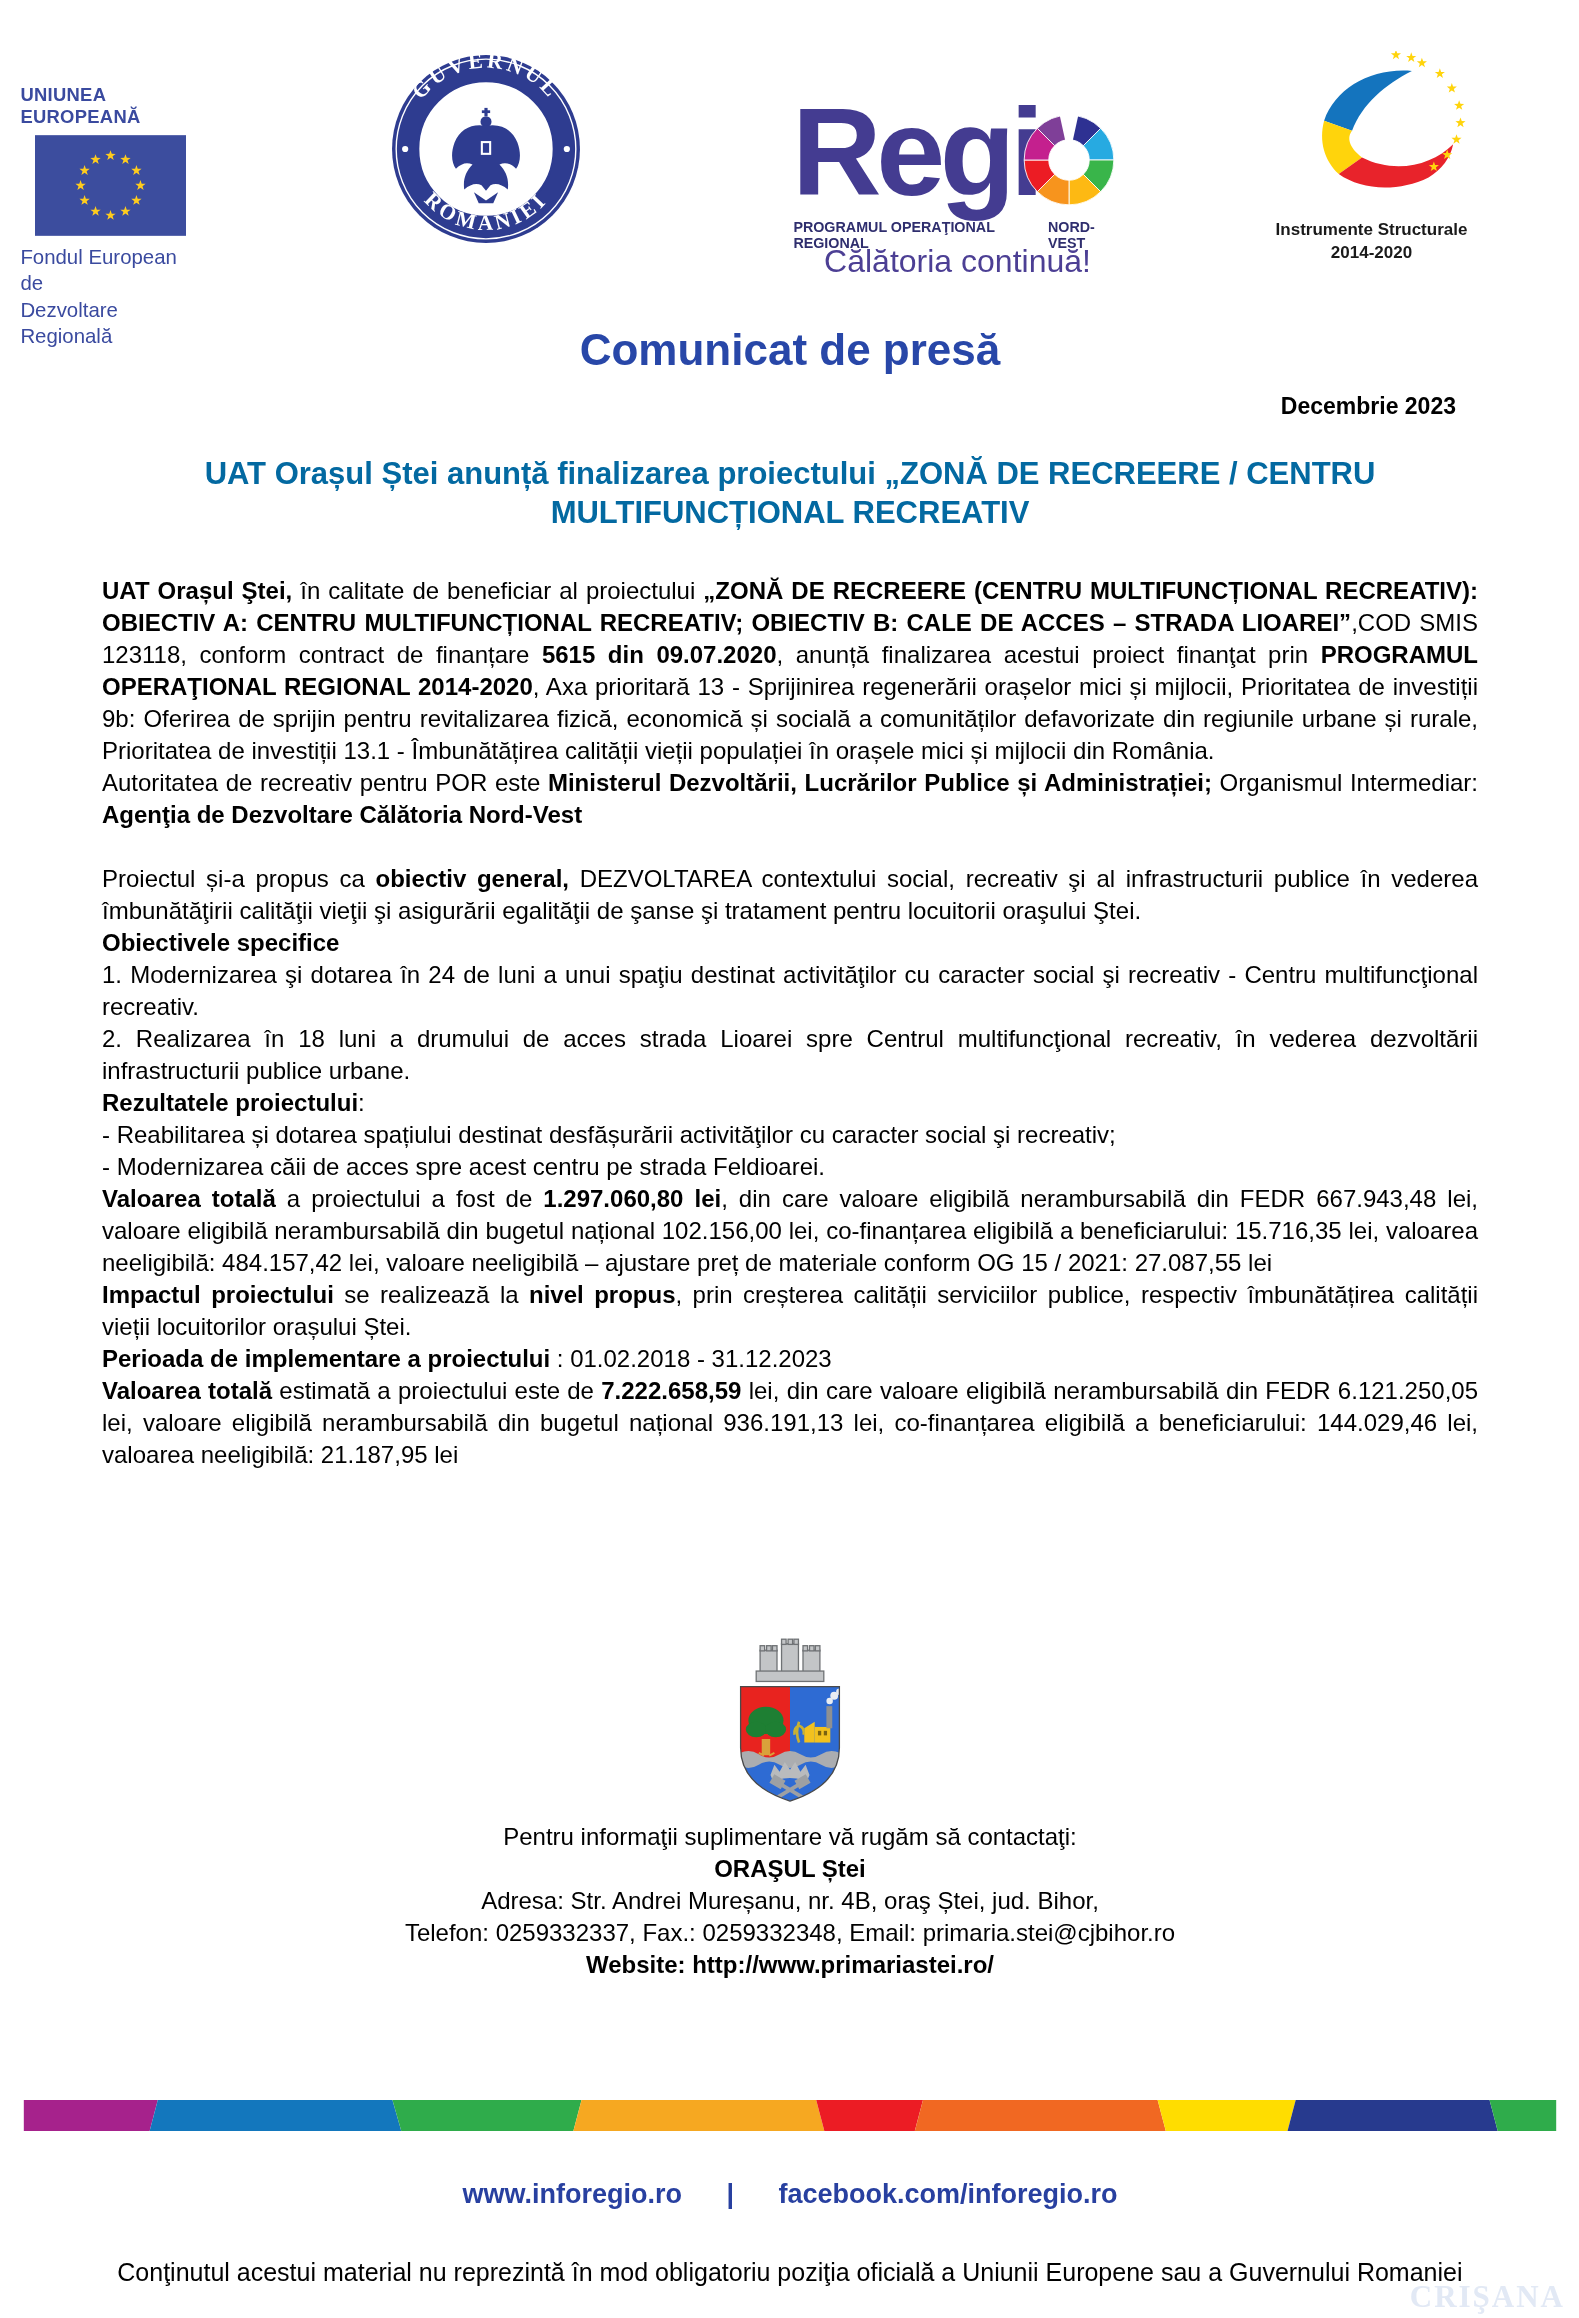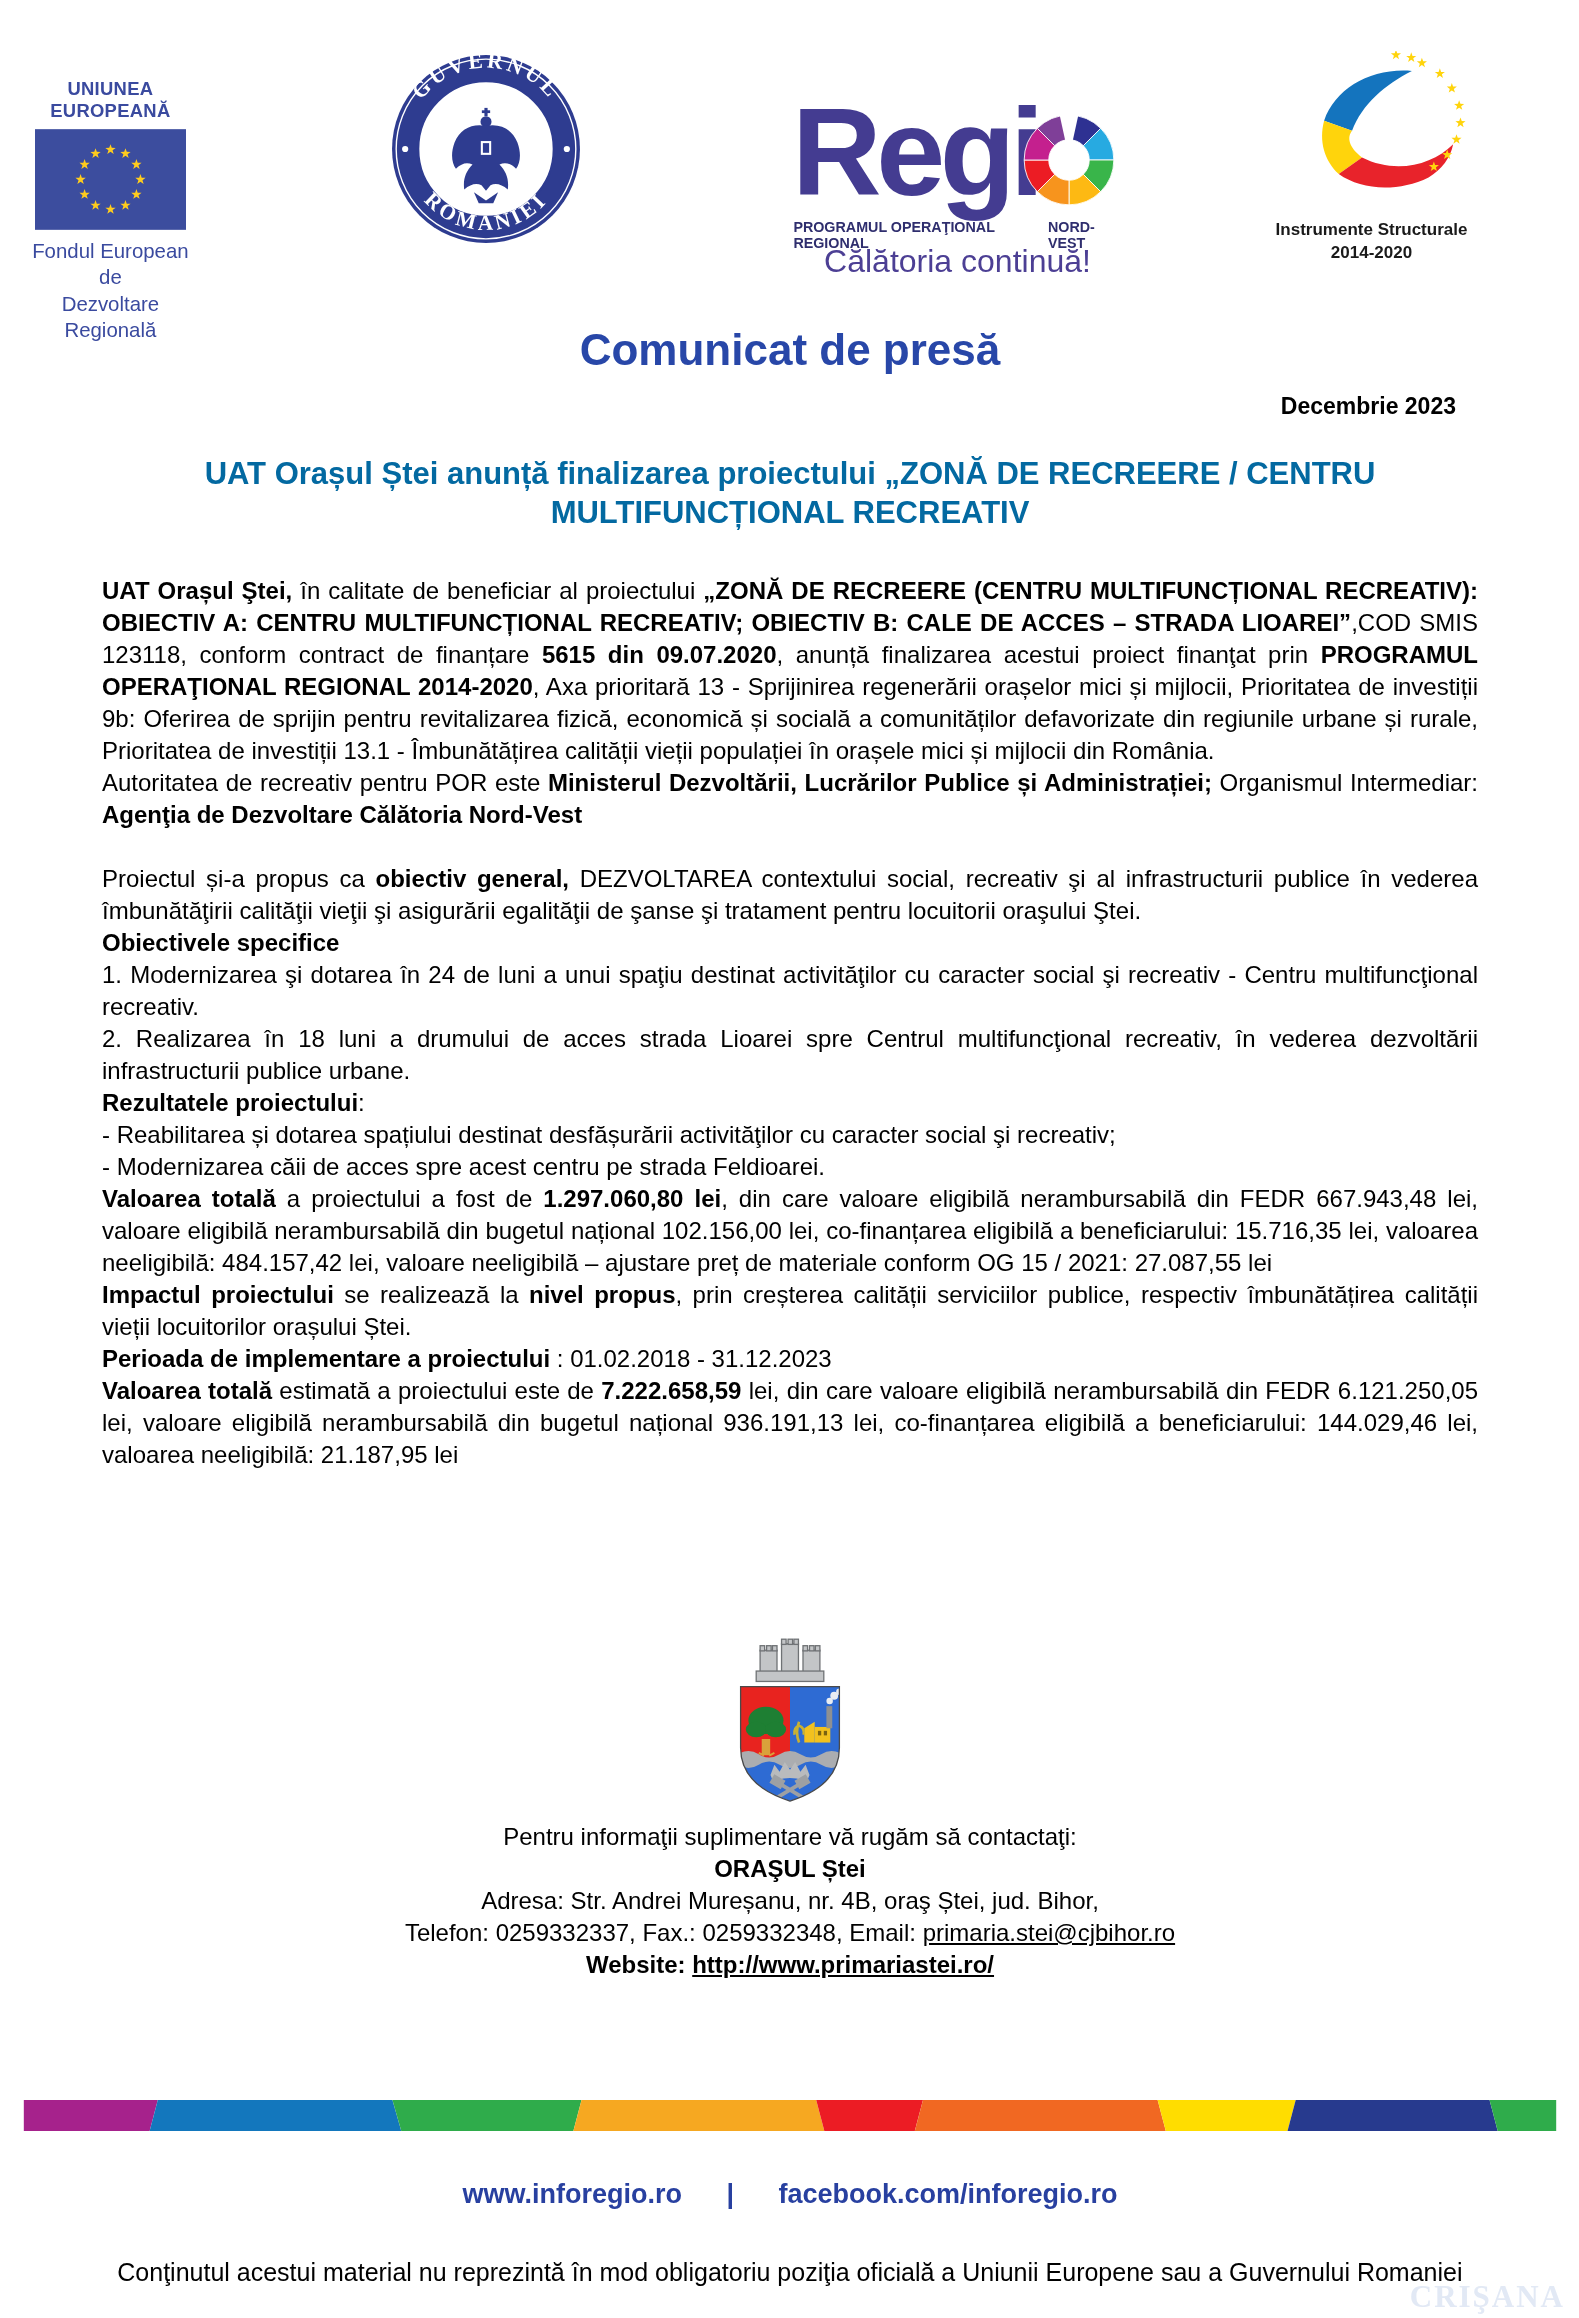--- a/index.html
+++ b/index.html
@@ -7,42 +7,42 @@
     position:relative;
     width:1580px;height:2319px;
     margin:0 auto;
     background:#ffffff;
     font-family:"Liberation Sans",sans-serif;
     color:#000;
     overflow:hidden;
   }
   
   .logos{position:absolute;top:51px;left:0;right:0;height:231px;}
-  .eu-block{position:absolute;left:20.4px;top:27px;width:180px;text-align:center;}
+  .eu-block{position:absolute;left:20.4px;top:33px;width:180px;text-align:left;}
   .eu-top{font-size:18.4px;font-weight:bold;color:#3A4A9F;letter-spacing:0.3px;margin-bottom:6.8px;}
   .eu-flag{display:block;margin:0 auto;}
   .eu-bottom{font-size:20.4px;color:#3A4A9F;line-height:26.5px;margin-top:8.2px;}
   .gov-block{position:absolute;left:391px;top:3.4px;width:190px;height:190px;}
   .regio-block{position:absolute;left:792px;top:27px;width:333px;height:204px;}
   .regio-name{position:absolute;left:0;top:12.2px;font-size:124px;font-weight:bold;color:#443C91;letter-spacing:-5.4px;line-height:1;}
   .regio-wheel{position:absolute;left:230px;top:35px;}
   .regio-sub{position:absolute;left:1.4px;top:141px;width:331px;display:flex;justify-content:space-between;font-size:14.3px;font-weight:bold;color:#2F2E6E;}
   .regio-tag{position:absolute;left:0;top:165px;width:331px;text-align:center;font-size:32px;color:#4C3F94;letter-spacing:0;}
   .instr-block{position:absolute;left:1266px;top:0;width:211px;text-align:center;}
   .instr-text{font-size:17px;font-weight:bold;color:#1A1A1A;line-height:23px;margin-top:12px;}
   
   .doc-title{position:absolute;top:325px;left:0;width:100%;text-align:center;font-size:44px;font-weight:bold;color:#2847A8;}
   .doc-date{position:absolute;top:393px;right:124px;font-size:23px;font-weight:bold;color:#000;}
   .doc-heading{position:absolute;top:454px;left:102px;width:1376px;text-align:center;font-size:31px;font-weight:bold;line-height:39px;color:#0369a1;}
   
   .body-text{position:absolute;top:575px;left:102px;width:1376px;font-size:24px;line-height:32px;}
   .bp{margin:0;text-align:justify;}
   .bp.gap{margin-top:32px;}
   .b{font-weight:bold;}
-  .u{text-decoration:underline;}
+  .u{}
   
   .coa{position:absolute;top:1624px;left:50%;transform:translateX(-50%);}
   .contact{position:absolute;top:1821px;left:102px;width:1376px;text-align:center;font-size:24px;line-height:32px;}
   .cl{margin:0;}
   
   .invest{position:absolute;top:2017px;left:102px;width:1376px;text-align:center;font-size:30px;line-height:40px;color:#2C4BA6;}
   .bar{position:absolute;top:2100px;left:0;width:1580px;height:31px;display:block;}
   .links{position:absolute;top:2179px;left:0;width:100%;text-align:center;font-size:27px;font-weight:bold;color:#2840A0;}
   .links .sep{display:inline-block;margin:0 37px;}
   .disclaimer{position:absolute;top:2258px;left:20.4px;width:1539px;text-align:center;font-size:25px;color:#000;}

